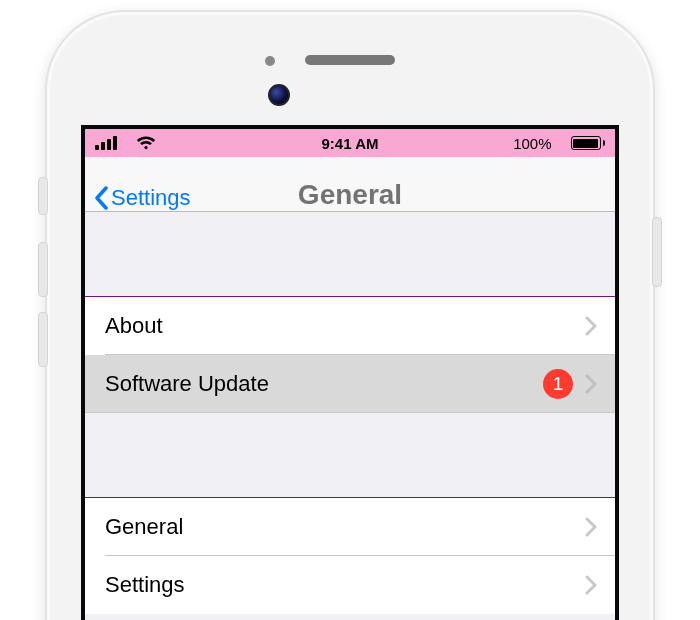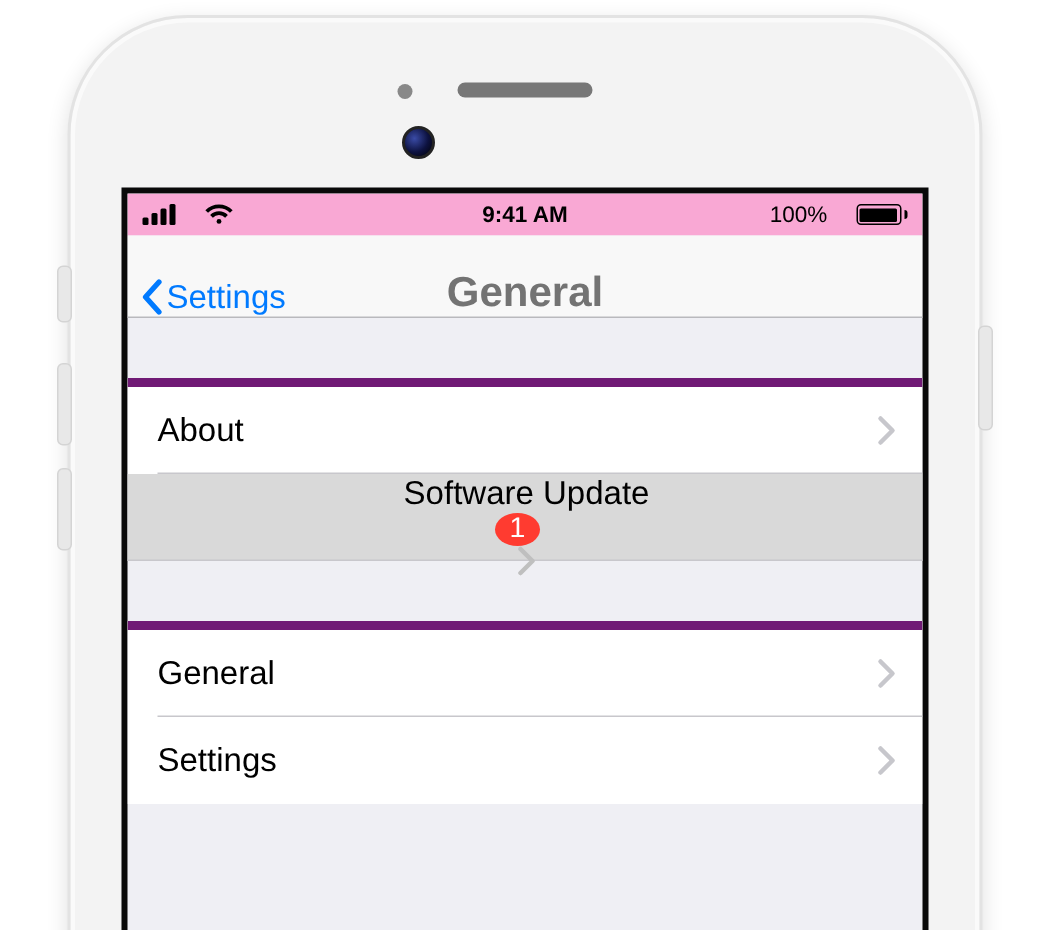--- a/index.html
+++ b/index.html
@@ -147,24 +147,24 @@
     display:flex; align-items:center; justify-content:center;
     font-size: 19px; font-weight:500;
     margin-right: 12px;
   }
   .row .chev-r svg { display:block; }
   .row.divided::after{
     content:"";
     position:absolute; left:20px; right:0; bottom:0;
     height:1px; background:#c8c7cc;
   }
-  .row.highlight { background:#d9d9d9;flex-direction:column; }
+  .row.highlight { background:#d9d9d9; }
   .row.highlight .chev-r svg polyline { stroke:#bfbfbf; }
 
-  .list-top { border-top:6px solid #701a75; }
+  .list-top { border-top:1px solid #701a75;margin-top:44px; }
   .list-bottom { border-bottom:1px solid #c8c7cc; }
 
 </style>
 </head>
 <body>
 
 <div class="phone">
   <div class="side-btn sb-left-1"></div>
   <div class="side-btn sb-left-2"></div>
   <div class="side-btn sb-left-3"></div>

